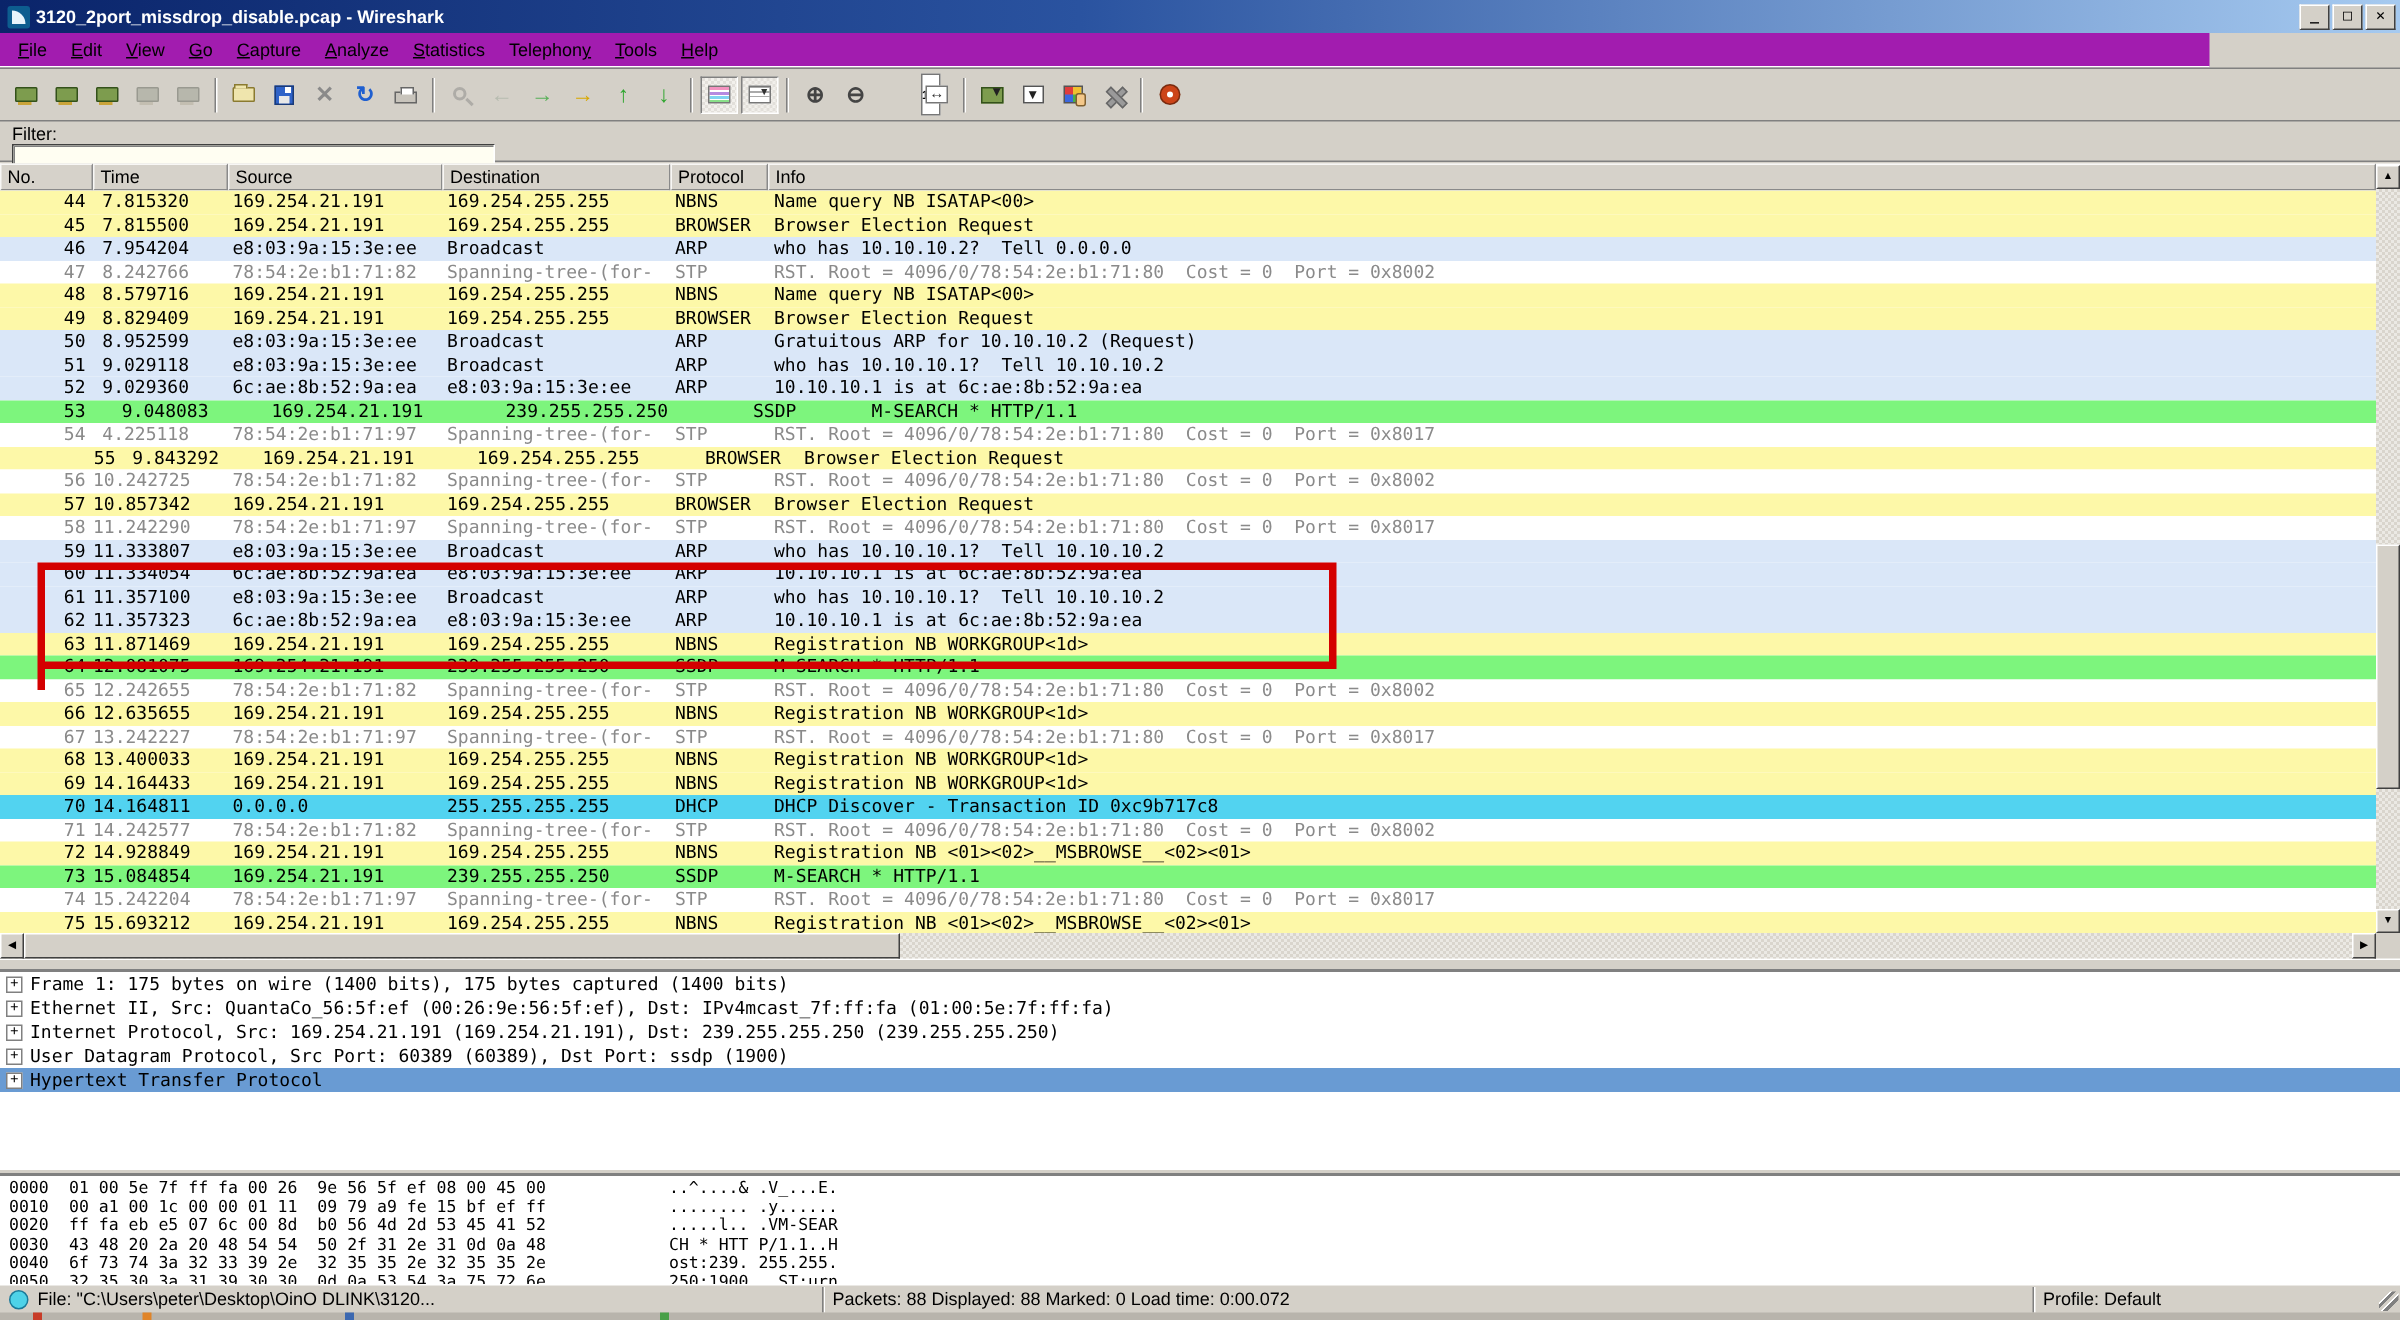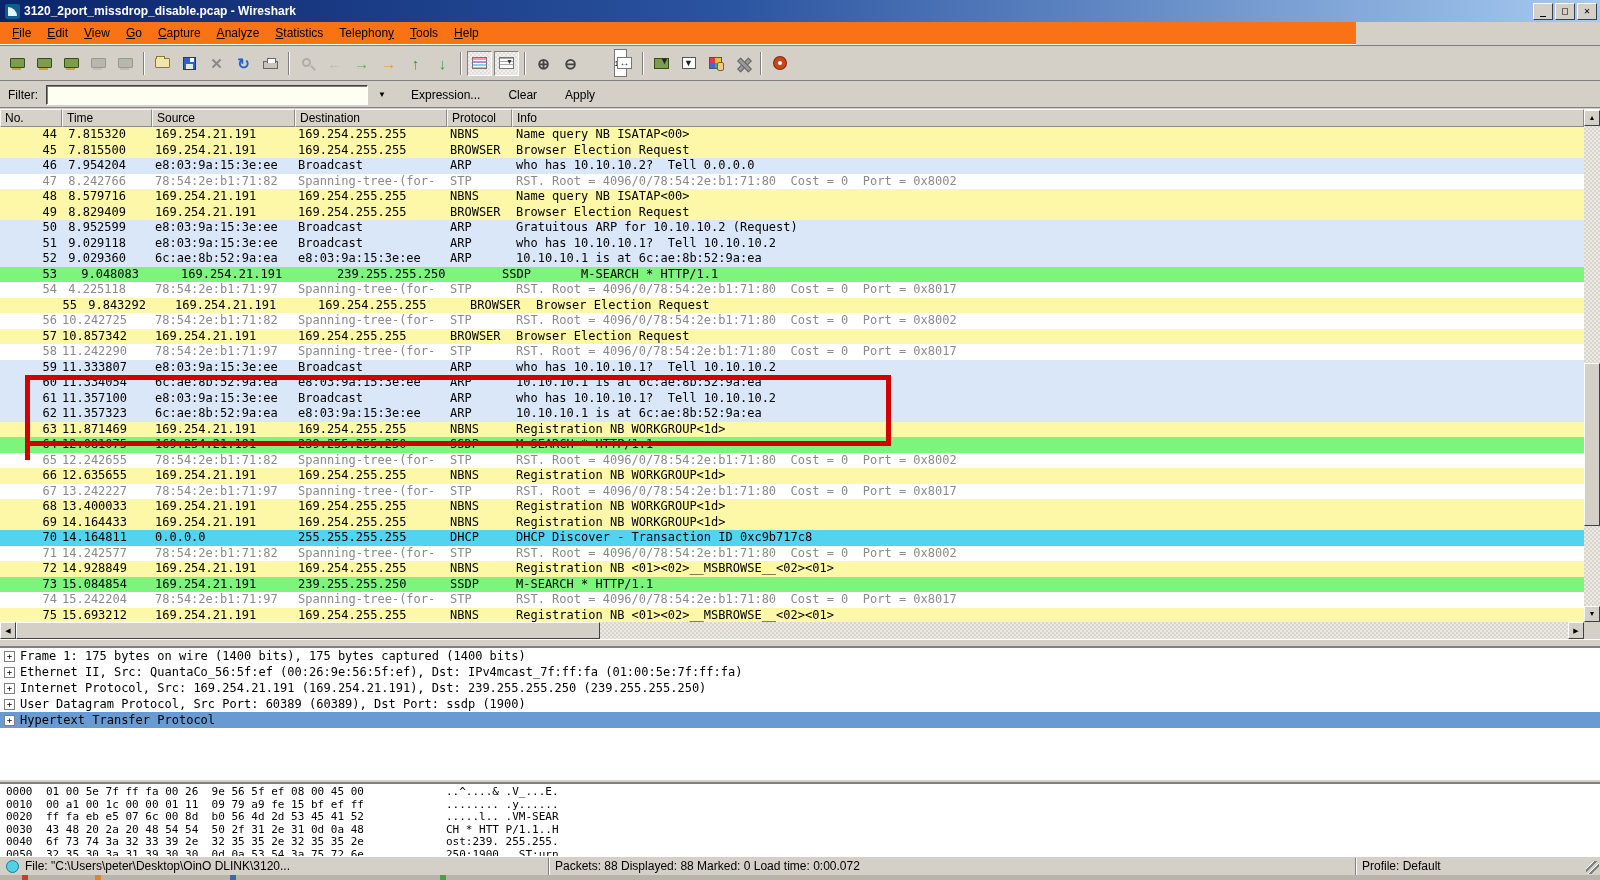--- a/index.html
+++ b/index.html
@@ -14,21 +14,21 @@
   .app-icon{width:15px;height:15px;margin:0 4px 0 2px;background:#0d5d8f;border-radius:2px;position:relative;flex:0 0 auto;}
   .app-icon::after{content:"";position:absolute;left:3px;top:3px;width:9px;height:9px;
     background:#e8f4fb;border-radius:0 9px 0 0;}
   .title-text{color:#fff;font-weight:bold;font-size:12px;white-space:nowrap;}
   .win-btns{margin-left:auto;display:flex;gap:2px;}
   .wbtn{width:20px;height:17px;background:#d4d0c8;border:1px solid;
     border-color:#fff #404040 #404040 #fff;font-size:10px;line-height:14px;text-align:center;
     font-family:"DejaVu Sans Mono",monospace;font-weight:bold;}
 
   
-  .menubar{position:absolute;left:0;top:22px;width:1356px;height:23px;background:#f97316;
+  .menubar{position:absolute;left:0;top:22px;width:1473px;height:23px;background:#a21caf;
     border-bottom:1px solid #fff;display:flex;align-items:center;padding-left:4px;}
   .menu-item{padding:3px 8px;white-space:nowrap;}
   .menu-item u{text-decoration:underline;}
 
   
   .toolbar{position:absolute;left:0;top:45px;width:1600px;height:36px;background:#d4d0c8;
     border-top:1px solid #808080;border-bottom:1px solid #808080;display:flex;align-items:center;padding-left:4px;}
   .tbtn{width:25px;height:25px;margin:0 1px;background:transparent;border:1px solid transparent;
     display:flex;align-items:center;justify-content:center;position:relative;}
   .tbtn.pressed{background:#e2dfda;
@@ -67,21 +67,21 @@
   .ic-palette::after{content:"";position:absolute;right:-3px;bottom:-3px;width:5px;height:7px;background:#f4c88a;border:1px solid #806030;border-radius:2px;}
   .ic-tools{position:relative;width:15px;height:13px;}
   .ic-tools::before,.ic-tools::after{content:"";position:absolute;left:7px;top:0;width:3px;height:14px;background:#9a9a9a;border:1px solid #666;}
   .ic-tools::before{transform:rotate(45deg);}
   .ic-tools::after{transform:rotate(-45deg);}
   .ic-lifebuoy{width:12px;height:12px;border:4px solid #cc4418;border-radius:50%;background:#fff;box-shadow:0 0 0 1px #7a2a0e;}
   .ic-text{font-size:8px;font-weight:bold;border:1px solid #777;background:#fff;width:15px;height:28px;line-height:11px;text-align:right;margin-left:46px;}
 
   
   .filterbar{position:absolute;left:0;top:82px;width:1600px;height:26px;background:#d4d0c8;
-    border-bottom:1px solid #808080;display:flex;align-items:center;padding-left:8px;}
+    border-bottom:1px solid #808080;display:flex;align-items:flex-start;padding-left:8px;flex-direction:column;}
   .filter-label{margin-right:8px;}
   .filter-input{width:322px;height:20px;background:#fffef2;border:1px solid;border-color:#404040 #fff #fff #404040;
     box-shadow:inset 1px 1px 0 #808080;font-size:12px;padding:0 3px;outline:none;}
   .filter-drop{width:18px;height:18px;margin-left:4px;border:none;background:transparent;font-size:8px;color:#000;}
   .filter-btn{margin-left:14px;padding:2px 6px;background:transparent;border:1px solid transparent;font-size:12px;white-space:nowrap;}
 
   
   .packet-list{position:absolute;left:0;top:109px;width:1600px;height:531px;background:#fff;}
   .pl-header{position:absolute;left:0;top:0;width:1584px;height:18px;display:flex;}
   .pl-hcell{height:18px;background:#d6d2ca;border:1px solid;border-color:#f8f7f5 #8a8a8a #8a8a8a #f8f7f5;

